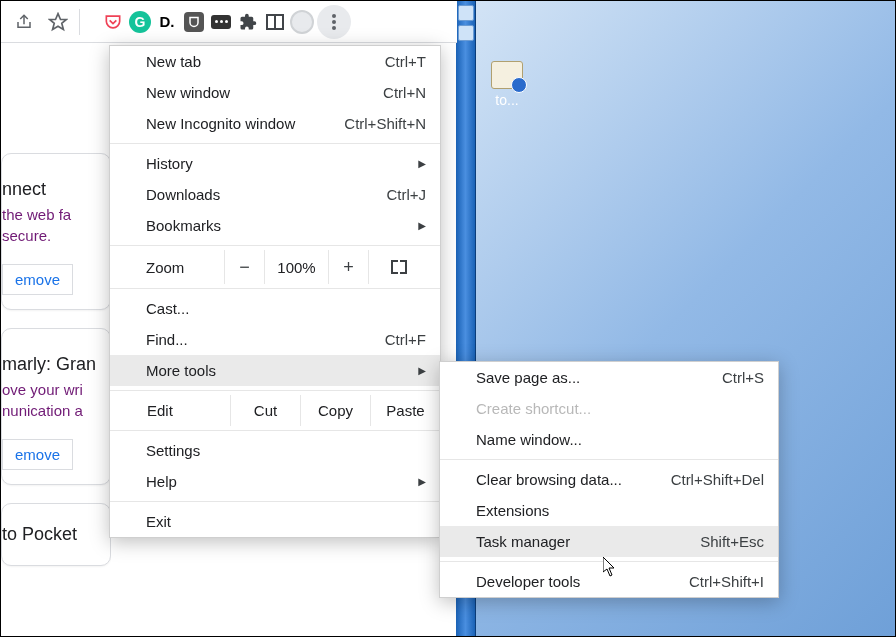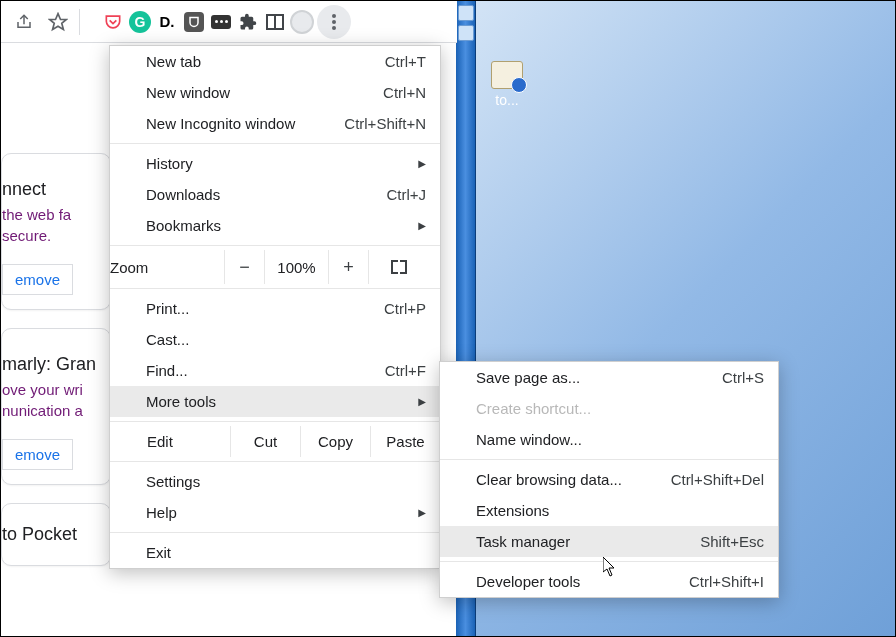--- a/index.html
+++ b/index.html
@@ -169,21 +169,21 @@
     font-size:10px;
     color:#3c4043;
     position:absolute; right:14px;
   }
   .row-rel { position:relative; }
   .sep { height:1px; background:#e6e6e6; margin:4px 0;}
   .highlight { background:#eaeaea !important;justify-content:center; }
 
   
   .zoom-row { display:flex; align-items:center; height:34px; }
-  .zoom-row .zlabel { width:114px; }
+  .zoom-row .zlabel { width:114px; padding-left:36px;}
   .zctl { width:40px; text-align:center; font-size:18px; color:#3c4043; border-left:1px solid #e6e6e6; height:100%; display:flex;align-items:center;justify-content:center;}
   .zval { width:64px; text-align:center; border-left:1px solid #e6e6e6; height:100%; display:flex;align-items:center;justify-content:center; font-size:15px;}
   .fs   { width:60px; border-left:1px solid #e6e6e6; height:100%; display:flex;align-items:center;justify-content:center;}
   .fs-ic { width:16px; height:14px; position:relative;}
   .fs-ic::before,.fs-ic::after{content:"";position:absolute;width:5px;height:5px;border:2px solid #3c4043;}
   .fs-ic::before{top:0;left:0;border-right:none;border-bottom:none;}
   .fs-ic::after{bottom:0;right:0;border-left:none;border-top:none;}
   .fs-ic b::before,.fs-ic b::after{content:"";position:absolute;width:5px;height:5px;border:2px solid #3c4043;}
   .fs-ic b::before{top:0;right:0;border-left:none;border-bottom:none;}
   .fs-ic b::after{bottom:0;left:0;border-right:none;border-top:none;}
@@ -333,24 +333,20 @@
     <span class="zlabel">Zoom</span>
     <span class="zctl">−</span>
     <span class="zval">100%</span>
     <span class="zctl">+</span>
     <span class="fs">
         <span class="fs-ic"><b></b></span>
       </span>
   </div>
   <div class="sep"></div>
   <div class="row">
-      <span class="label">Print...</span>
-      <span class="shortcut">Ctrl+P</span>
-    </div>
-  <div class="row">
       <span class="label">Cast...</span>
     </div>
   <div class="row">
       <span class="label">Find...</span>
       <span class="shortcut">Ctrl+F</span>
     </div>
   <div class="row row-rel submenu-arrow highlight">
       <span class="label">More tools</span>
     </div>
   <div class="sep"></div>

